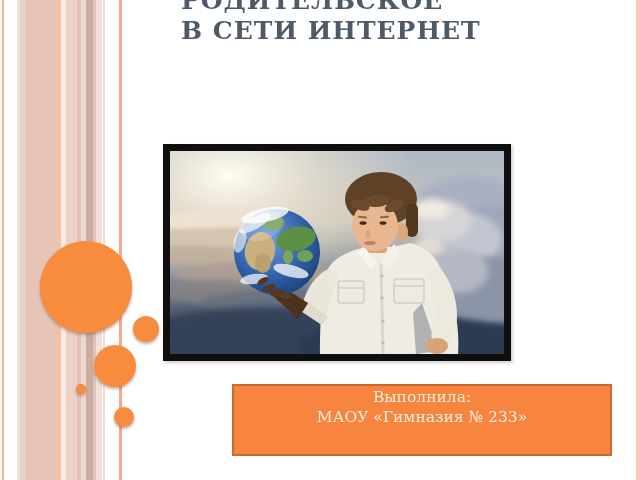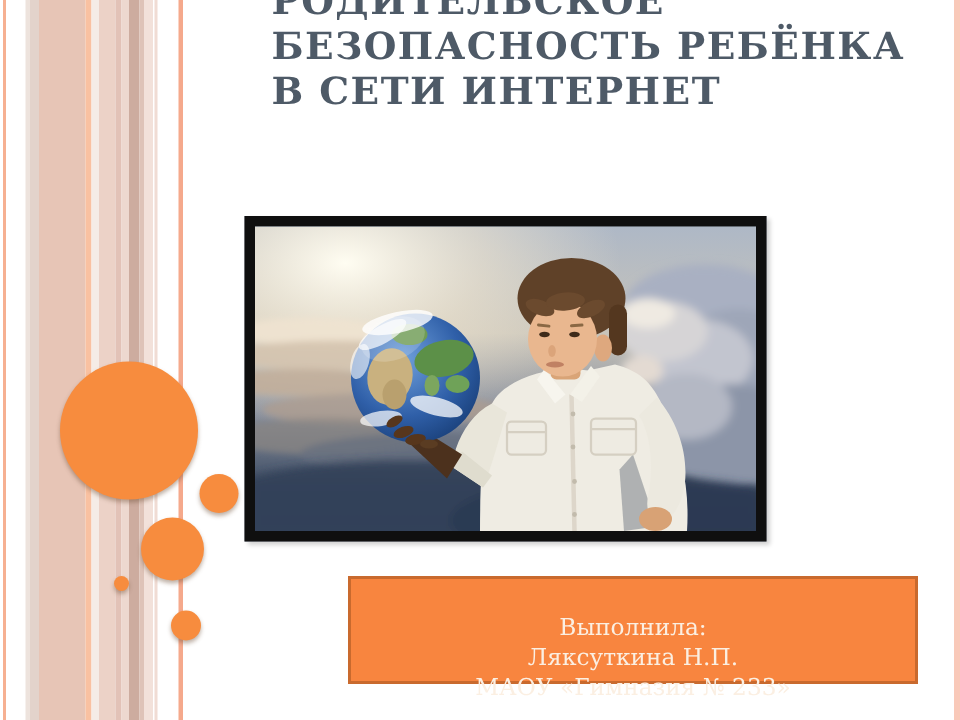--- a/index.html
+++ b/index.html
@@ -43,21 +43,21 @@
     position:absolute;left:163px;top:144px;width:348px;height:217px;margin:0;
     box-sizing:border-box;border:7px solid #0f0f0f;background:#8d96a5;
     box-shadow:2px 2px 3px rgba(0,0,0,.18);
   }
   .photo svg{display:block;width:334px;height:203px;}
   
   .credit{
     position:absolute;left:232px;top:384px;width:380px;height:72px;
     box-sizing:border-box;background:#F8853F;border:2px solid #C96A2E;
     color:#FBEFE2;text-align:center;font-size:15.5px;line-height:20px;
-    padding-top:22px;
+    padding-top:1px;
   }
 </style>
 </head>
 <body>
 
 <div class="slide">
 
   <div>
     <div class="stripe s1"></div>
     <div class="stripe s2"></div>
@@ -71,21 +71,20 @@
     <div class="stripe s10"></div>
     <div class="stripe s11"></div>
     <div class="stripe s12"></div>
     <div class="stripe s13"></div>
     <div class="stripe s14"></div>
   </div>
   <div class="stripe s15"></div>
 
   <div class="title">
     <div>Родительское</div>
-    <div>Безопасность ребёнка</div>
     <div>в сети интернет</div>
   </div>
 
   <figure class="photo">
     <svg viewBox="0 0 334 203" aria-hidden="true">
       <defs>
         <linearGradient id="sky" x1="0" y1="0" x2="0" y2="1">
           <stop offset="0" stop-color="#AEB8C6"></stop>
           <stop offset="0.35" stop-color="#C8C4BA"></stop>
           <stop offset="0.6" stop-color="#8E94A0"></stop>
@@ -215,17 +214,16 @@
   </figure>
 
   <div class="circle c1"></div>
   <div class="circle c2"></div>
   <div class="circle c3"></div>
   <div class="circle c4"></div>
   <div class="circle c5"></div>
 
   <div class="credit">
     <div>Выполнила:</div>
-    <div>Ляксуткина Н.П.</div>
     <div>МАОУ «Гимназия № 233»</div>
   </div>
 
 </div>
 
 </body></html>

